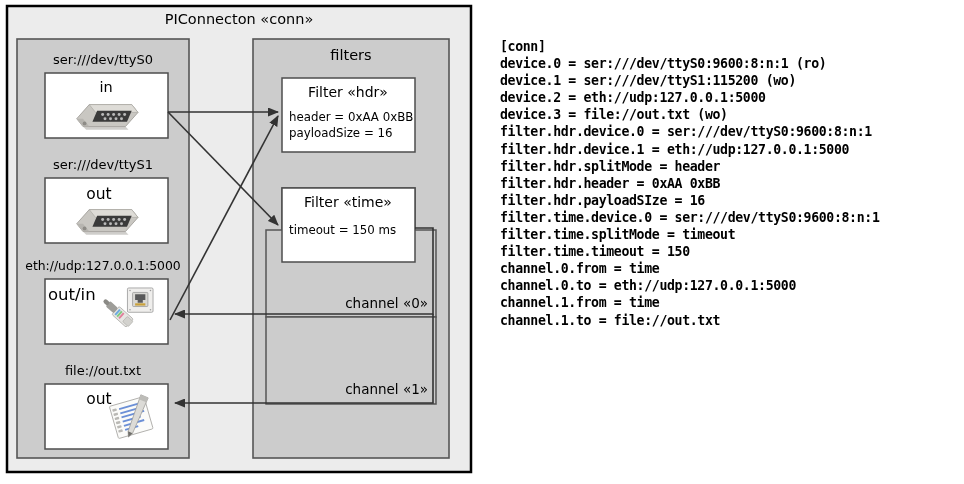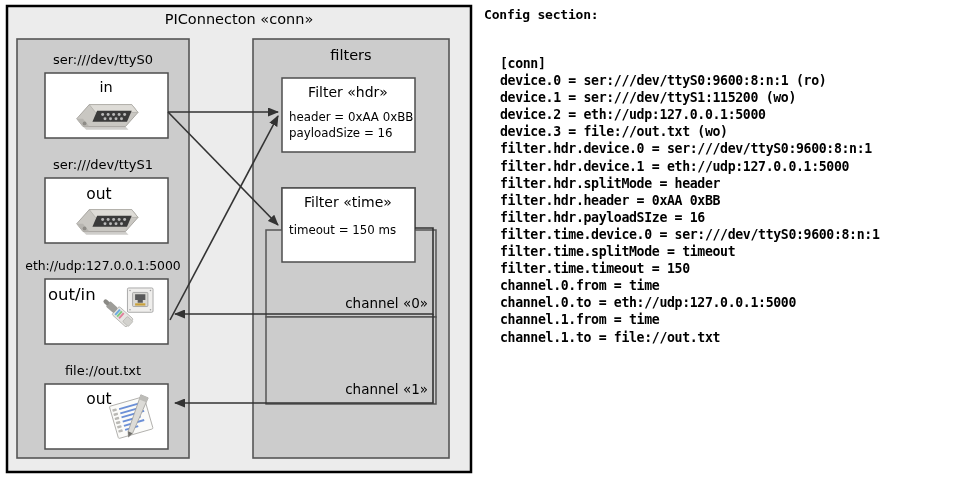--- a/index.html
+++ b/index.html
@@ -179,21 +179,20 @@
     <path d="M170,320 L278,116" marker-end="url(#arw)"></path>
 
     <path d="M415,228 L433,228 L433,314 L175,314" marker-end="url(#arw)"></path>
 
     <path d="M433,314 L433,403 L175,403" marker-end="url(#arw)"></path>
   </g>
 </svg>
 </div>
 
 <div id="cfg">
-  <div class="hdr">Config section:</div>
   <div class="gap"></div>
   <pre id="cfgtext">[conn]
 device.0 = ser:///dev/ttyS0:9600:8:n:1 (ro)
 device.1 = ser:///dev/ttyS1:115200 (wo)
 device.2 = eth://udp:127.0.0.1:5000
 device.3 = file://out.txt (wo)
 filter.hdr.device.0 = ser:///dev/ttyS0:9600:8:n:1
 filter.hdr.device.1 = eth://udp:127.0.0.1:5000
 filter.hdr.splitMode = header
 filter.hdr.header = 0xAA 0xBB

